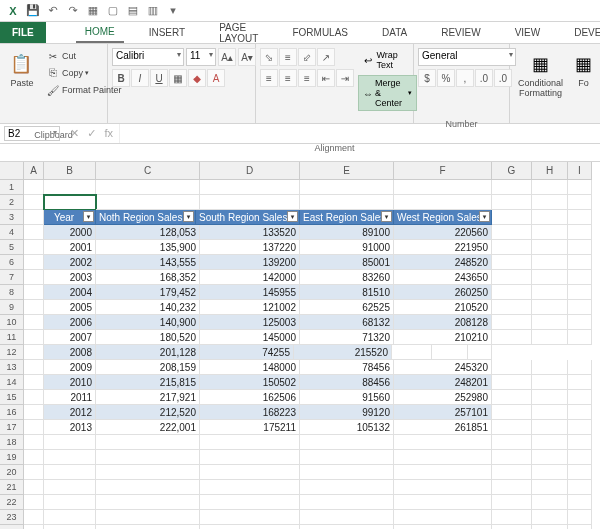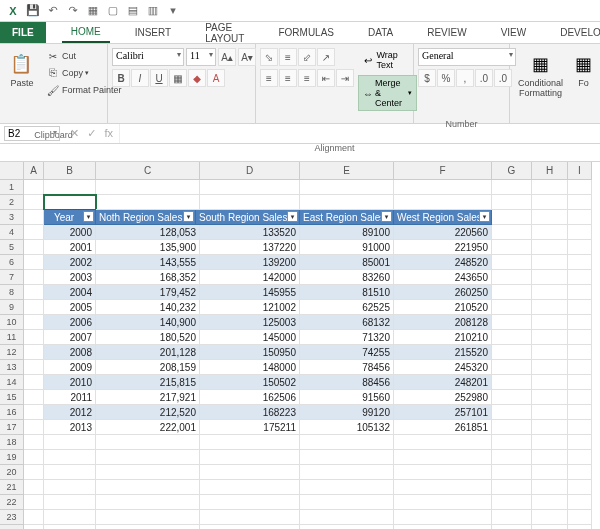--- a/index.html
+++ b/index.html
@@ -7,35 +7,35 @@
 
 
 .qat { display: flex; align-items: center; background: #fff; padding: 2px 6px; height: 22px; gap: 6px; border-bottom: 1px solid #d4d4d4; }
 .qat-icon { width: 14px; height: 14px; display: flex; align-items: center; justify-content: center; cursor: pointer; color: #666; }
 .xl-icon { color: #217346; font-weight: bold; font-size: 11px; }
 
 
 .tabs { display: flex; background: #fff; height: 22px; align-items: stretch; border-bottom: 1px solid #d4d4d4; gap: 16px; }
 .tab { padding: 3px 9px; font-size: 10px; color: #444; cursor: pointer; display: flex; align-items: center; }
 .tab.file { background: #217346; color: #fff; font-weight: 600; padding: 3px 12px; }
-.tab.active { color: #217346; border-bottom: 2px solid #14532d; font-weight: 400; }
+.tab.active { color: #217346; border-bottom: 2px solid #737373; font-weight: 400; margin-left: 14px; }
 
 
 .ribbon { display: flex; background: #f3f3f3; border-bottom: 1px solid #d4d4d4; height: 80px; }
 .group { border-right: 1px solid #d4d4d4; display: flex; flex-direction: column; padding: 2px 4px; justify-content: space-between; }
 .group-body { display: flex; gap: 4px; flex: 1; align-items: flex-start; padding-top: 2px; }
 .group-label { font-size: 9px; color: #666; text-align: center; padding: 1px 0; margin-top: 31px; }
 .vstack { display: flex; flex-direction: column; gap: 1px; }
 .hstack { display: flex; gap: 2px; align-items: center; }
 .btn-big { display: flex; flex-direction: column; align-items: center; justify-content: center; padding: 2px 4px; cursor: pointer; min-width: 36px; }
 .btn-big .icon { height: 28px; display: flex; align-items: center; justify-content: center; font-size: 18px; }
 .btn-big .lbl { font-size: 9px; color: #444; }
 .btn-sm { display: flex; align-items: center; gap: 2px; padding: 1px 2px; cursor: pointer; font-size: 9px; color: #444; white-space: nowrap; }
 .mini-icon { width: 14px; height: 14px; display: inline-flex; align-items: center; justify-content: center; font-size: 10px; }
-.select { border: 1px solid #ccc; background: #fff; font-size: 10px; padding: 1px 14px 1px 3px; height: 18px; position: relative; cursor: pointer; font-family: Liberation Serif, serif; }
+.select { border: 1px solid #ccc; background: #fff; font-size: 10px; padding: 1px 14px 1px 3px; height: 18px; position: relative; cursor: pointer; }
 .select::after { content: "▾"; position: absolute; right: 2px; top: 1px; font-size: 8px; color: #666; }
 .btn-row { display: flex; gap: 1px; }
 .sq { width: 18px; height: 18px; border: 1px solid #e0e0e0; background: #fafafa; display: flex; align-items: center; justify-content: center; cursor: pointer; font-size: 10px; color: #555; }
 .merge-btn { background: #c8e0d0; border: 1px solid #a8c8b0; padding: 2px 4px; font-size: 9px; display: flex; align-items: center; gap: 2px; cursor: pointer; }
 .wrap-btn { padding: 2px 4px; font-size: 9px; display: flex; align-items: center; gap: 2px; cursor: pointer; }
 
 
 .fbar { display: flex; align-items: center; border-bottom: 1px solid #d4d4d4; background: #fff; height: 20px; }
 .namebox { width: 56px; border: 1px solid #ccc; margin: 1px 4px; padding: 1px 14px 1px 3px; font-size: 10px; position: relative; cursor: text; }
 .namebox::after { content: "▾"; position: absolute; right: 2px; top: 1px; font-size: 8px; color: #888; }
@@ -357,21 +357,20 @@
         <div class="cell cF">210210</div>
         <div class="cell cG"></div>
         <div class="cell cH"></div>
         <div class="cell cI"></div>
       </div>
       <div class="row">
         <div class="row-h">12</div>
         <div class="cell cA"></div>
         <div class="cell cB alt">2008</div>
         <div class="cell cC alt">201,128</div>
-        <div class="cell cD alt">150950</div>
         <div class="cell cE alt">74255</div>
         <div class="cell cF alt">215520</div>
         <div class="cell cG"></div>
         <div class="cell cH"></div>
         <div class="cell cI"></div>
       </div>
       <div class="row">
         <div class="row-h">13</div>
         <div class="cell cA"></div>
         <div class="cell cB">2009</div>

